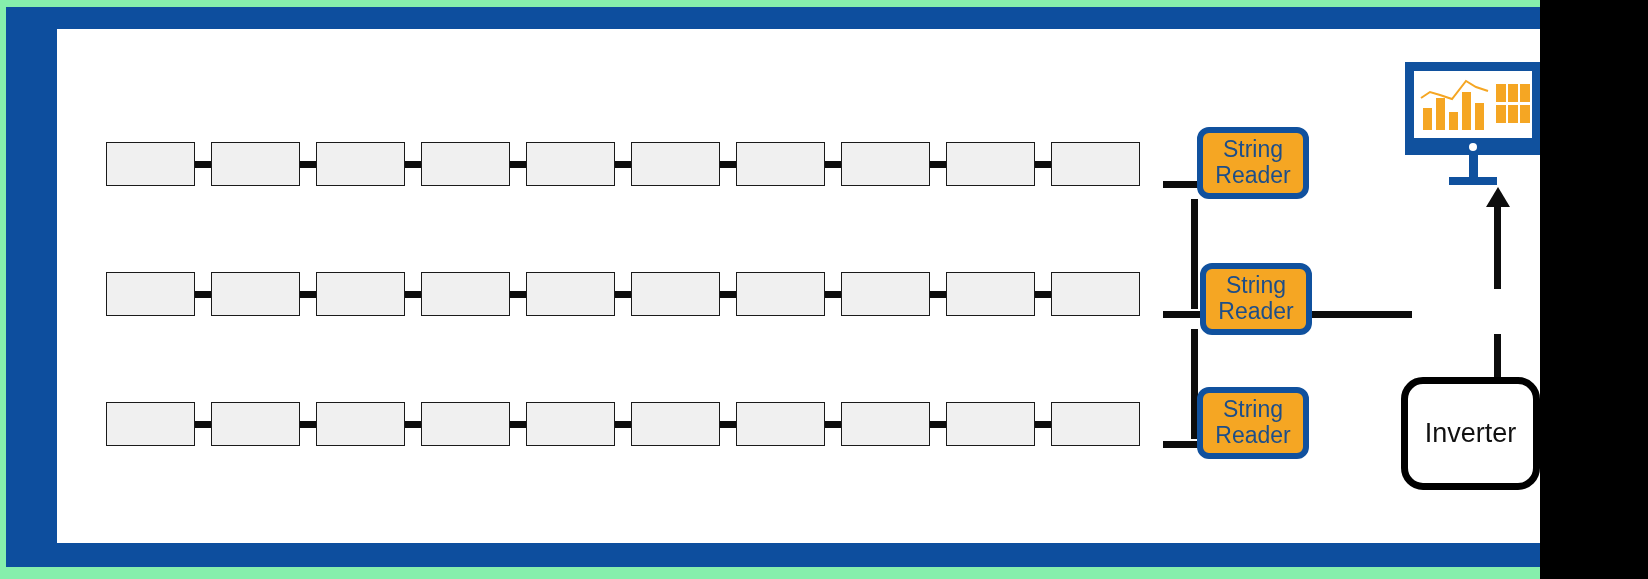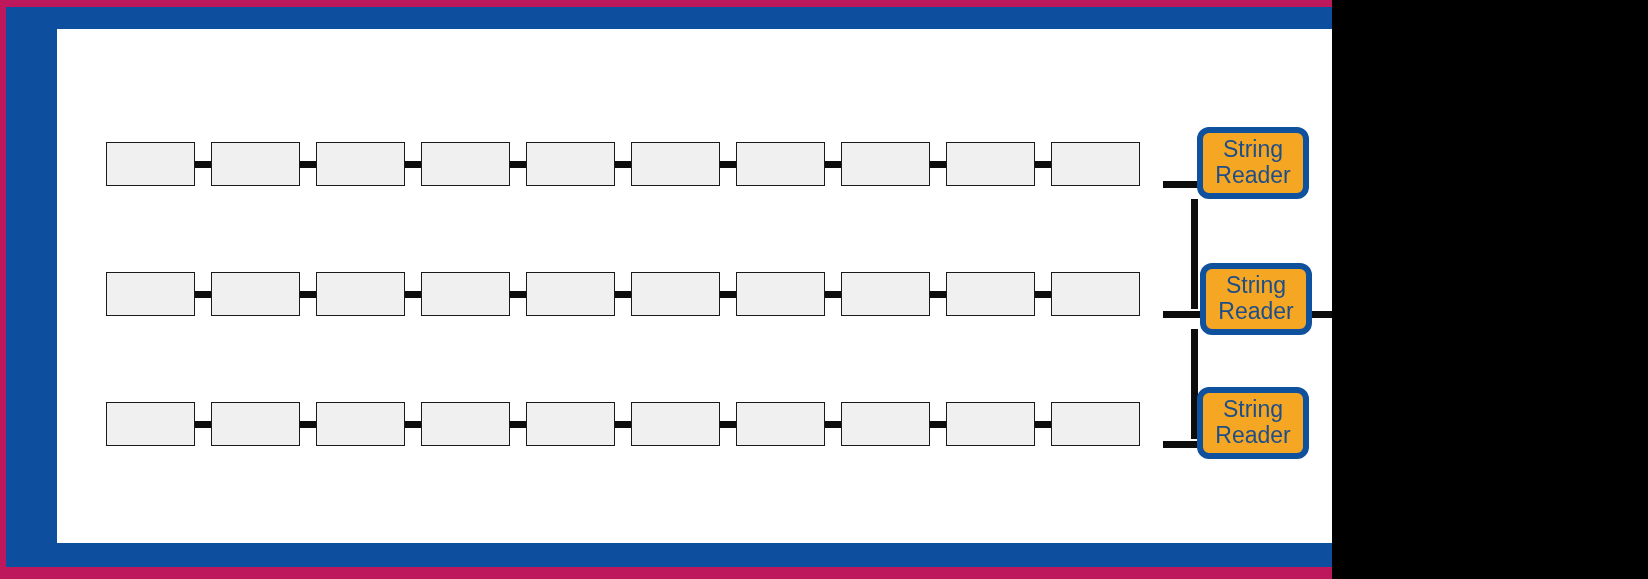--- a/index.html
+++ b/index.html
@@ -1,18 +1,18 @@
 <!DOCTYPE html>
 <html><head>
 <meta charset="utf-8">
 <style>
   html,body{margin:0;padding:0;background:#000;}
   #root{
-    position:relative;width:1332px;height:579px;
-    background:#be185d;overflow:hidden;
+    position:relative;width:1540px;height:579px;
+    background:#86efac;overflow:hidden;
     font-family:"Liberation Sans", sans-serif;
   }
   
   #blue-frame{
     position:absolute;left:6px;top:7px;width:1624px;height:560px;
     background:#0d4e9e;
   }
   
   #canvas{
     position:absolute;left:57px;top:29px;width:1525px;height:514px;
@@ -194,20 +194,23 @@
       <span>String</span>
       <span>Reader</span>
     </div>
 
     <div class="srbox" style="left:1140px;top:358px;width:112px;height:72px;">
       <span>String</span>
       <span>Reader</span>
     </div>
 
 
+    <div class="invbox" style="left:1344px;top:348px;width:139px;height:113px;">
+      <span>Inverter</span>
+    </div>
 
     <div id="monitor" style="left:1348px;top:33px;width:136px;height:124px;">
       <div id="mon-body">
         <div id="mon-screen">
           <svg width="118" height="67" viewBox="0 0 118 67">
 
             <rect x="9" y="37" width="9" height="22" fill="#f5a623"></rect>
             <rect x="22" y="27" width="9" height="32" fill="#f5a623"></rect>
             <rect x="35" y="41" width="9" height="18" fill="#f5a623"></rect>
             <rect x="48" y="21" width="9" height="38" fill="#f5a623"></rect>

